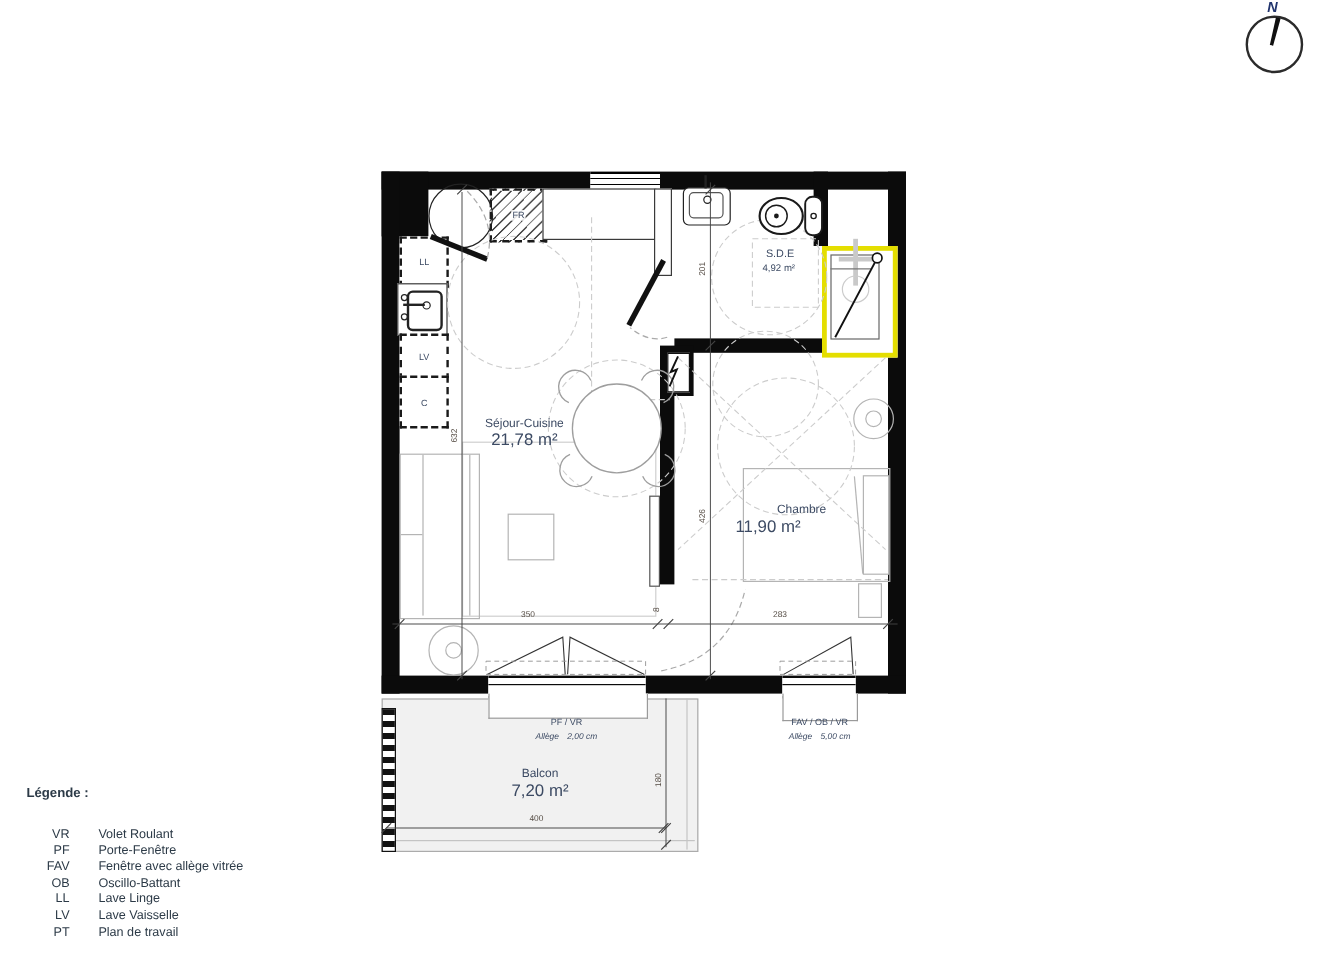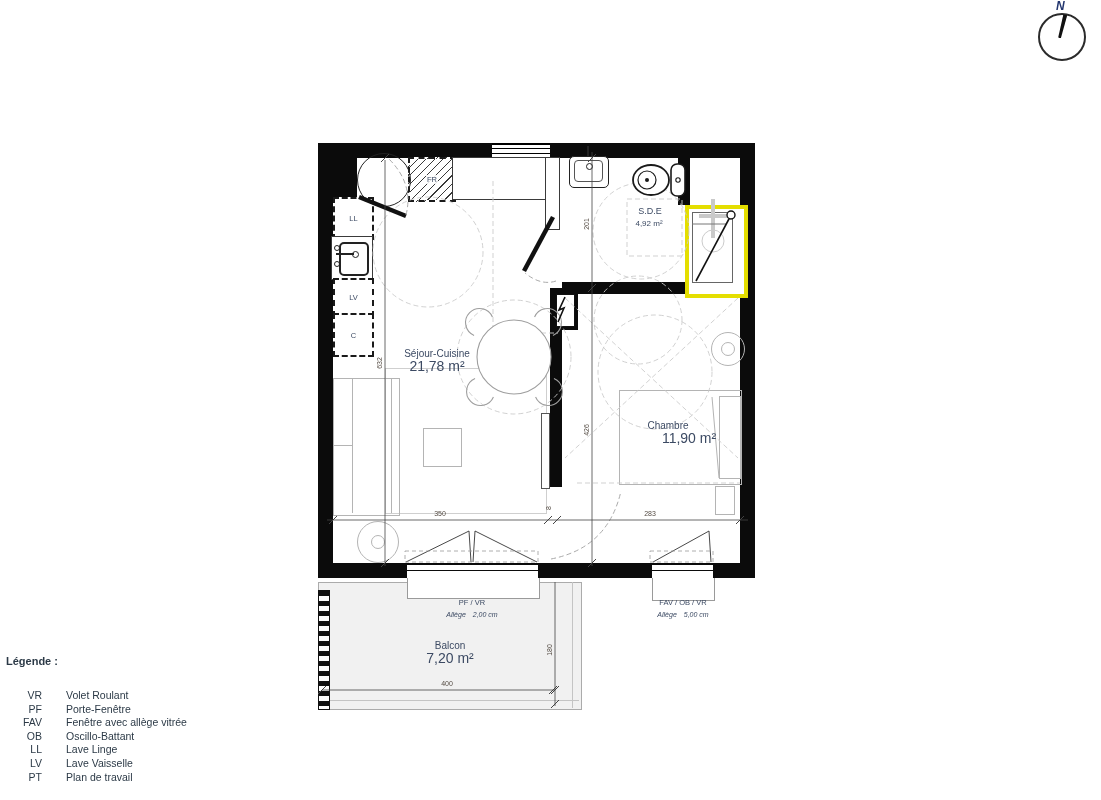--- a/index.html
+++ b/index.html
@@ -15,21 +15,21 @@
   .furn{position:absolute;border:1px solid #b4b4b4;background:transparent;}
   .gline{position:absolute;background:#b4b4b4;}
   .rname{position:absolute;transform:translate(-50%,-50%);font-size:10px;color:#3c4a63;white-space:nowrap;}
   .rarea{position:absolute;transform:translate(-50%,-50%);font-size:14px;color:#3c4a63;white-space:nowrap;}
   .hdim{position:absolute;transform:translate(-50%,-50%);font-size:7px;color:#554c44;white-space:nowrap;}
   .vdim{position:absolute;transform:translate(-50%,-50%) rotate(-90deg);font-size:7px;color:#554c44;white-space:nowrap;}
   .wlabel{position:absolute;transform:translate(-50%,-50%);font-size:7.5px;color:#3c4a63;white-space:nowrap;text-align:center;}
   .wallege{position:absolute;transform:translate(-50%,-50%);font-size:7px;font-style:italic;color:#3c4a63;white-space:nowrap;}
   .wallege b{font-style:italic;font-weight:normal;margin-left:7px;}
   .overlay{position:absolute;left:0;top:0;pointer-events:none;}
-  #legend{position:absolute;left:6px;top:655px;color:#2c3a47;}
+  #legend{position:absolute;left:22px;top:655px;color:#2c3a47;}
   #legend .ltitle{font-size:11px;font-weight:bold;margin-bottom:22px;}
   #legend .lrow{display:grid;grid-template-columns:36px auto;column-gap:24px;
                 font-size:10.5px;line-height:13.6px;}
   #legend .labbr{text-align:right;}
   .north-circle{position:absolute;left:1038px;top:13px;width:44px;height:44px;border:2px solid #2b2b2b;
                 border-radius:50%;}
   .north-needle{position:absolute;left:1057px;top:14px;width:5px;height:24px;background:#111;
                 transform:rotate(14deg);transform-origin:bottom center;
                 clip-path:polygon(10% 0,90% 0,78% 100%,22% 100%);}
   .north-n{position:absolute;left:1056px;top:-1px;font-size:12px;font-weight:bold;font-style:italic;color:#22356e;}
@@ -206,21 +206,21 @@
                M381 162 L389 154 M381 567 L389 559
                M588 162 L596 154 M588 292 L596 284 M588 567 L596 559
                M551 694 L559 686 M551 708 L559 700
                M318 694 L326 686 M549 694 L557 686"></path>
     </g>
   </svg>
 
   <div class="rname" style="left:437px;top:353px;">Séjour-Cuisine</div>
   <div class="rarea" style="left:437px;top:366px;">21,78 m²</div>
   <div class="rname" style="left:668px;top:425px;">Chambre</div>
-  <div class="rarea" style="left:689px;top:438px;">11,90 m²</div>
+  <div class="rarea" style="left:640px;top:438px;">11,90 m²</div>
   <div class="rname" style="left:650px;top:211px;font-size:9px;text-align:right;">S.D.E</div>
   <div class="rarea" style="left:649px;top:223px;font-size:8px;text-align:center;">4,92 m²</div>
   <div class="rname" style="left:450px;top:645px;">Balcon</div>
   <div class="rarea" style="left:450px;top:658px;">7,20 m²</div>
 
   <div class="wlabel" style="left:472px;top:602px;">PF / VR</div>
   <div class="wallege" style="left:472px;top:614px;">
     <span>Allège</span><b>2,00 cm</b>
   </div>
   <div class="wlabel" style="left:683px;top:602px;">FAV / OB / VR</div>

